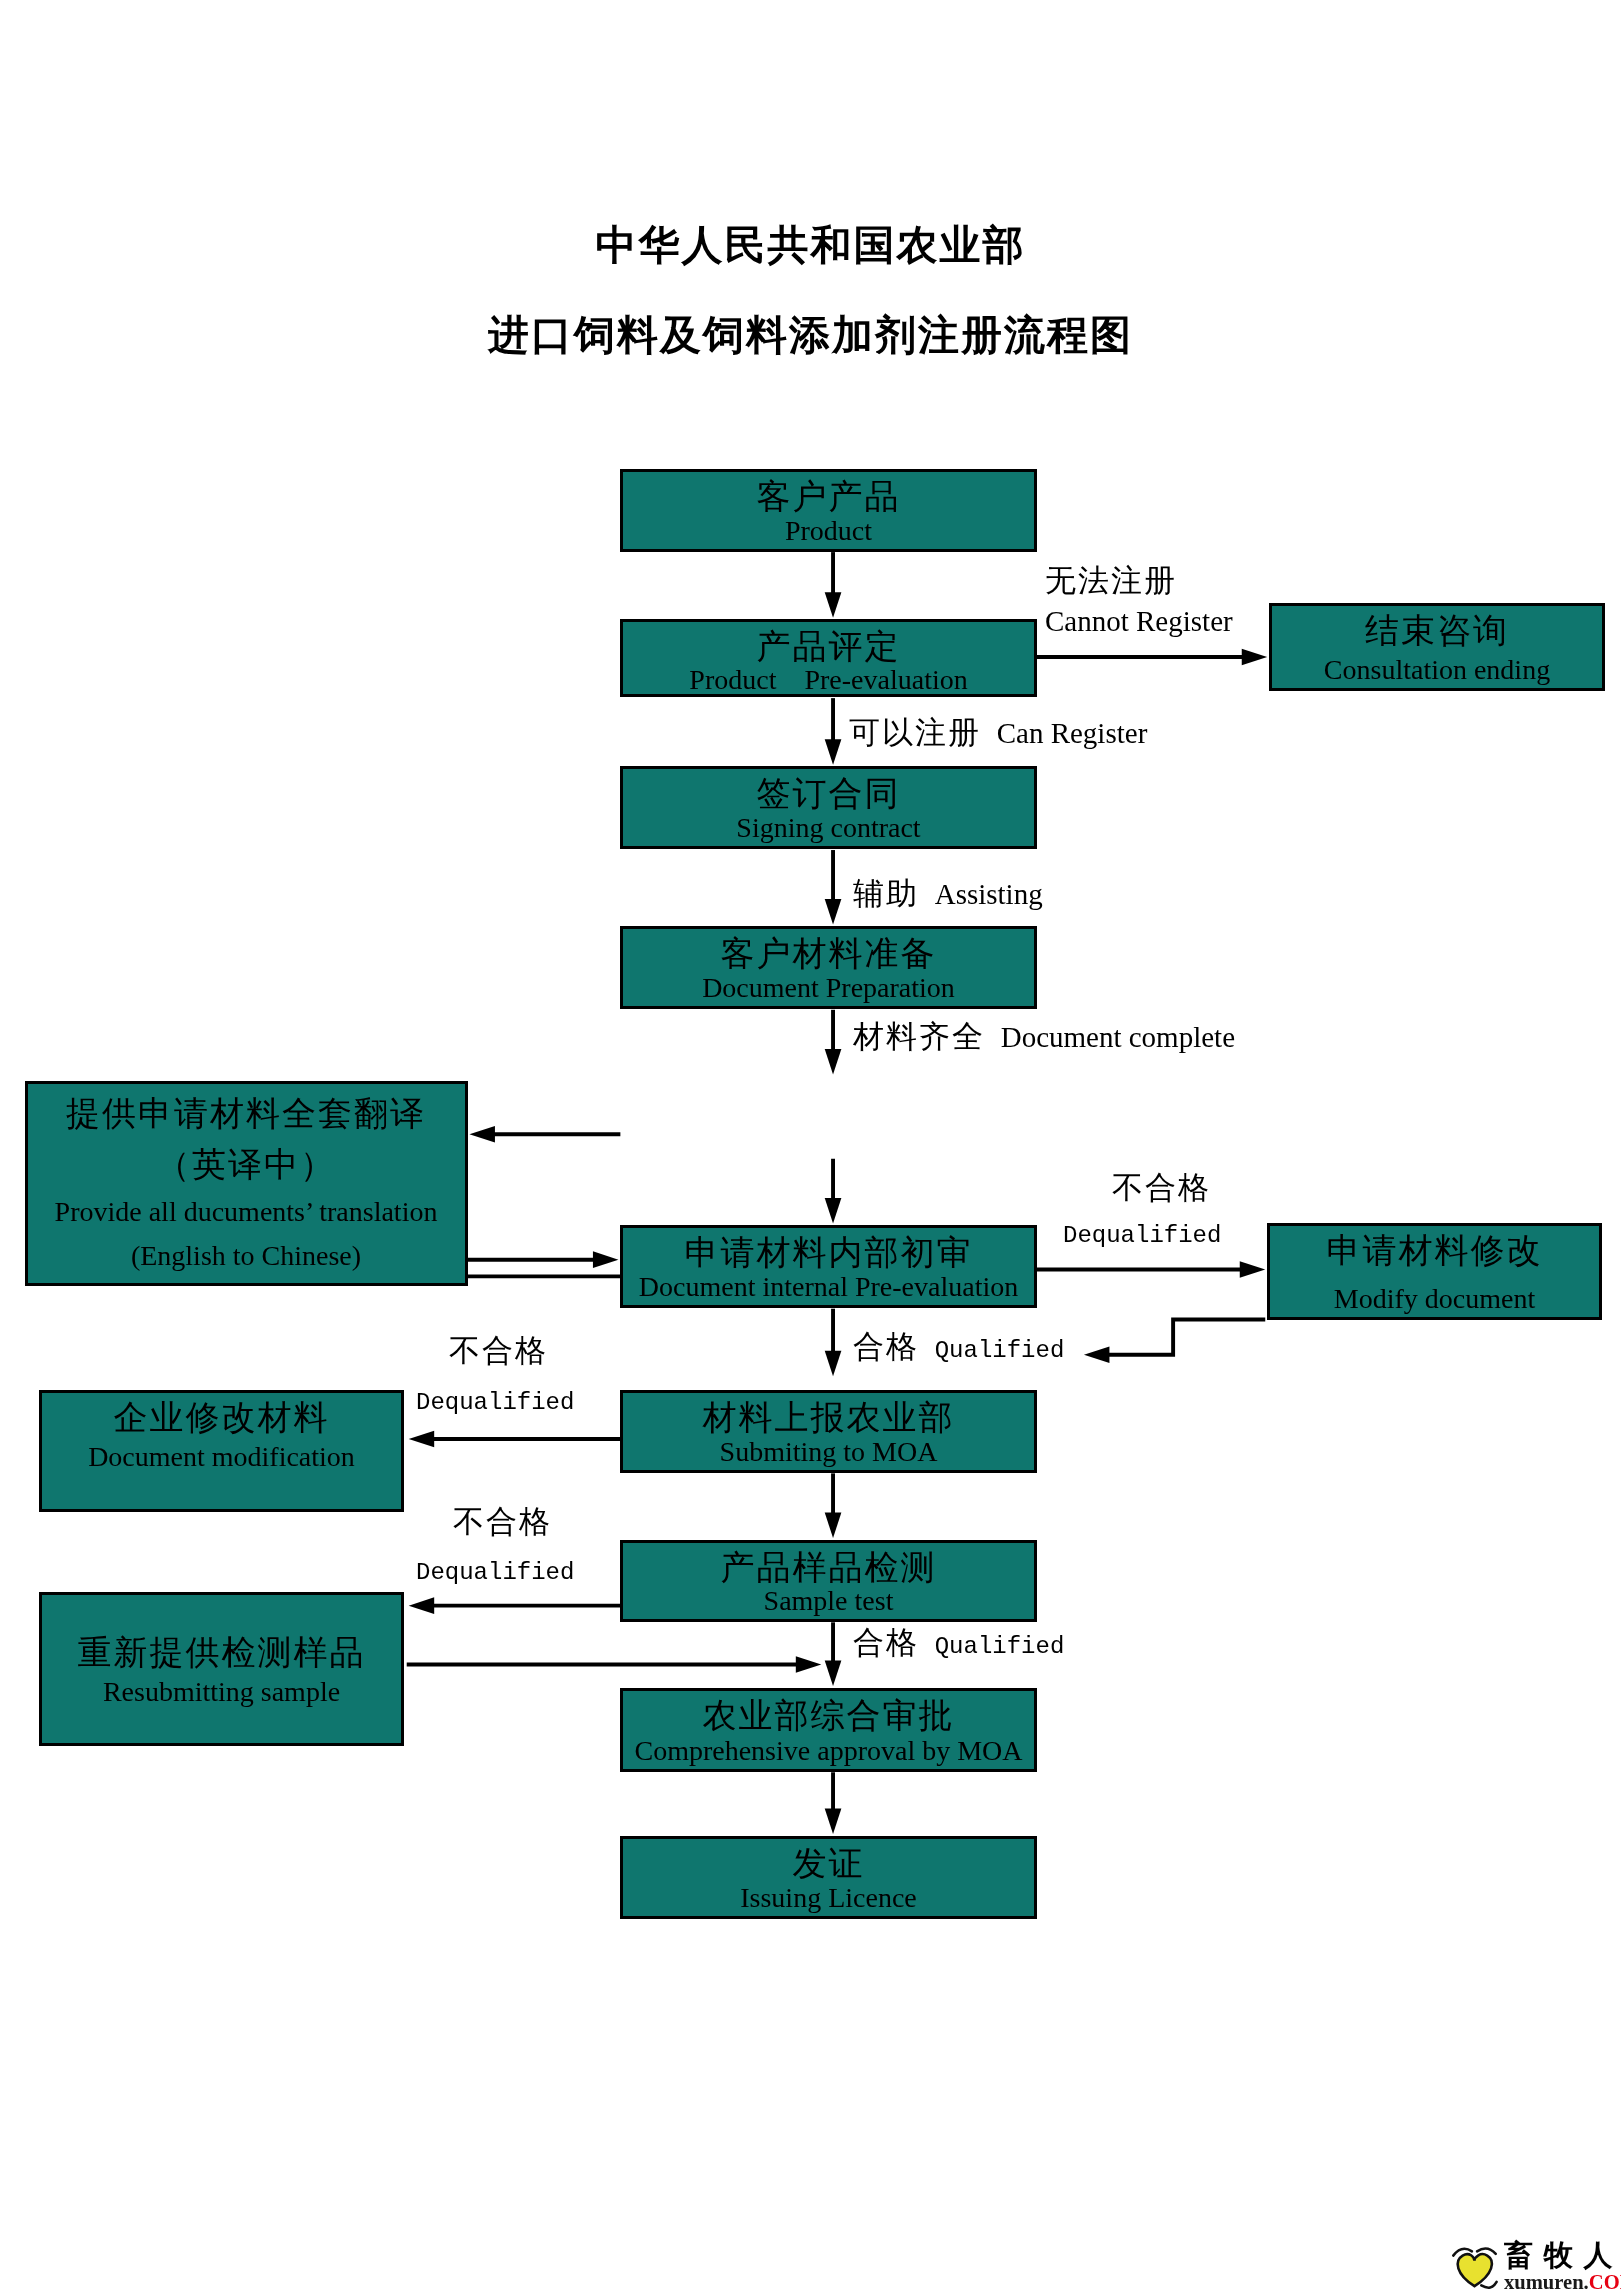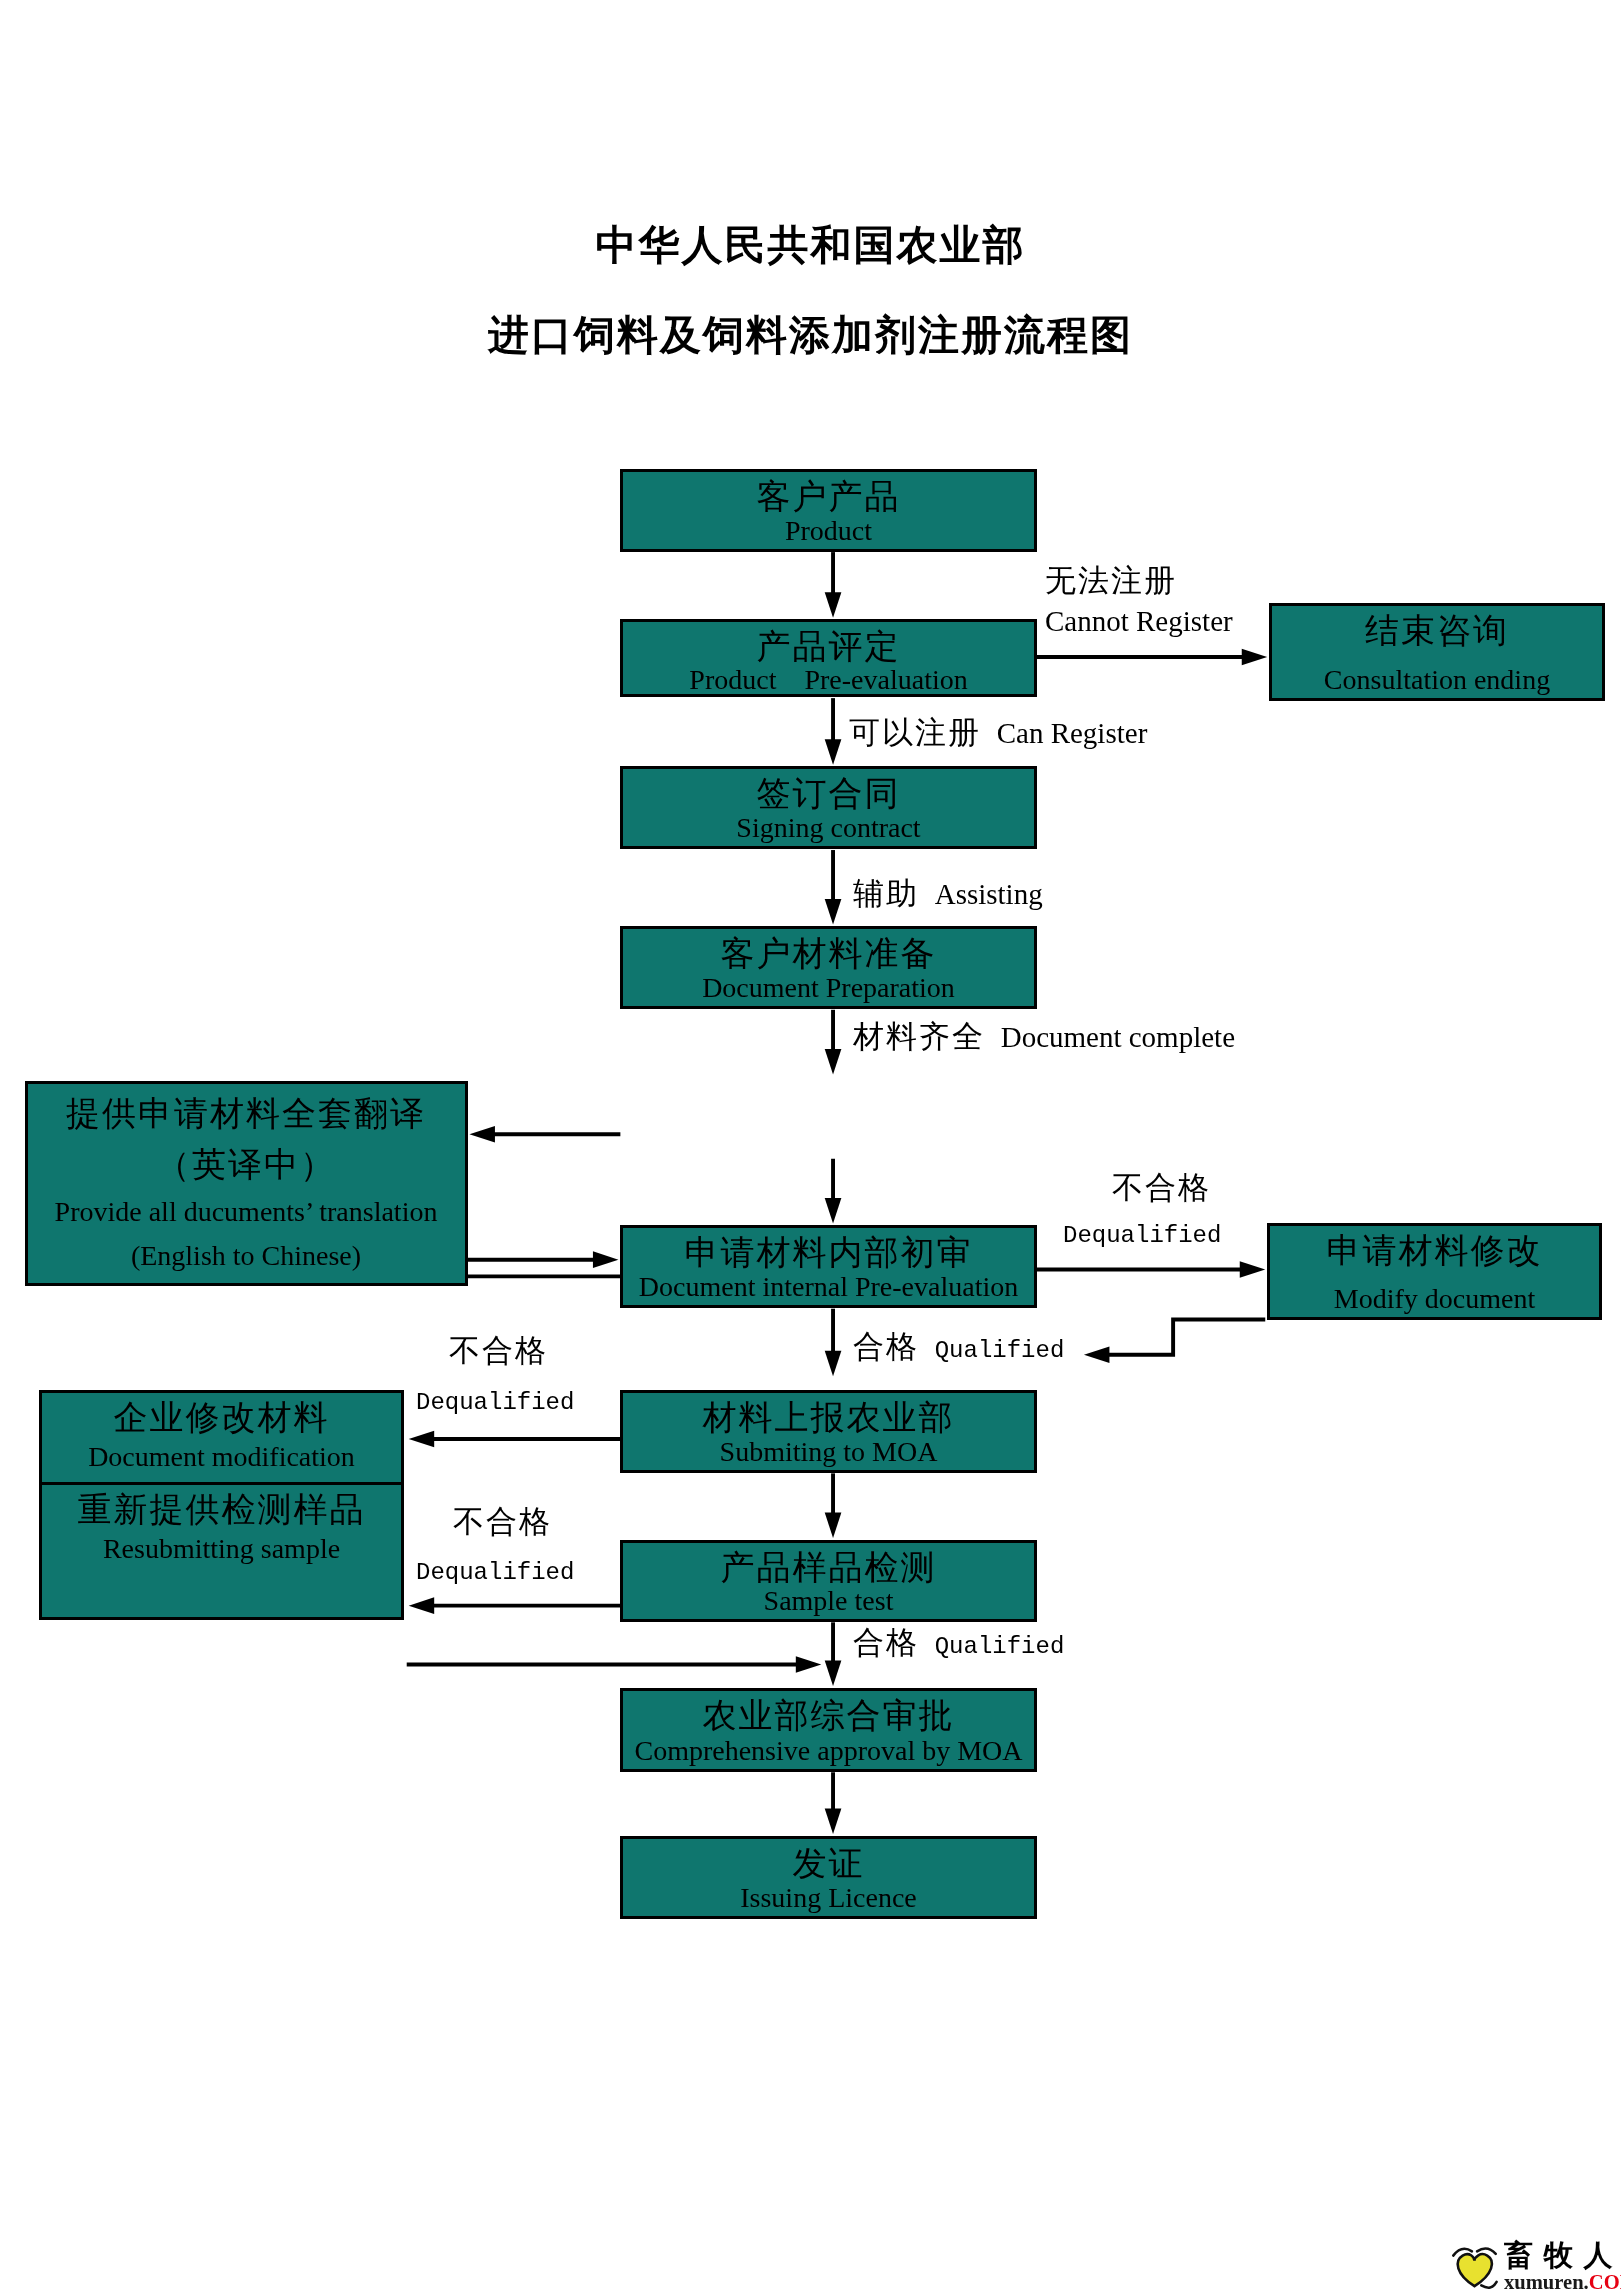--- a/index.html
+++ b/index.html
@@ -115,39 +115,39 @@
   </div>
   <div class="node" style="left:620px;top:1688px;width:417px;height:84px">
     <div class="cn">农业部综合审批</div>
     <div class="en">Comprehensive approval by MOA</div>
   </div>
   <div class="node" style="left:620px;top:1836px;width:417px;height:83px">
     <div class="cn">发证</div>
     <div class="en">Issuing Licence</div>
   </div>
 
-  <div class="node" style="left:1269px;top:603px;width:336px;height:98px">
+  <div class="node" style="left:1269px;top:603px;width:336px;height:88px">
     <div class="cn">结束咨询</div>
     <div class="en">Consultation ending</div>
   </div>
   <div class="node" style="left:1267px;top:1223px;width:335px;height:97px">
     <div class="cn">申请材料修改</div>
     <div class="en">Modify document</div>
   </div>
   <div class="node node4" style="left:24.5px;top:1081px;width:443px;height:205px">
     <div class="cn">提供申请材料全套翻译</div>
     <div class="cn">（英译中）</div>
     <div class="en">Provide all ducuments’ translation</div>
     <div class="en">(English to Chinese)</div>
   </div>
   <div class="node" style="left:39px;top:1390px;width:365px;height:122px;justify-content:flex-start;gap:5.9px">
     <div class="cn">企业修改材料</div>
     <div class="en">Document modification</div>
   </div>
-  <div class="node" style="left:39px;top:1482px;width:365px;height:138px;justify-content:flex-start;gap:5.9px">
+  <div class="node" style="left:39px;top:1592px;width:365px;height:154px;justify-content:center;gap:5.9px">
     <div class="cn">重新提供检测样品</div>
     <div class="en">Resubmitting sample</div>
   </div>
 
   <div class="lbl cjk" style="left:1045px;top:565px">无法注册</div>
   <div class="lbl eser" style="left:1045px;top:606px">Cannot Register</div>
 
   <div class="lbl" style="left:849px;top:717px">
     <span class="cjk">可以注册</span><span class="gap"></span><span class="eser">Can Register</span>
   </div>

